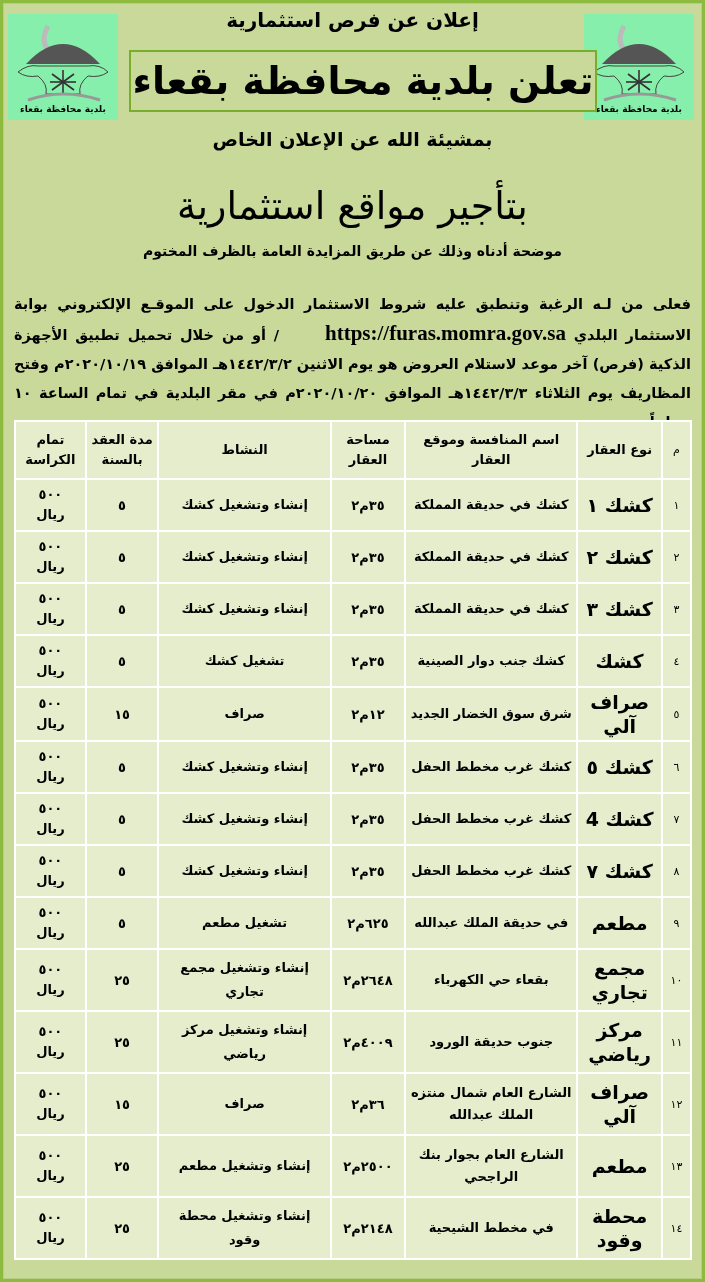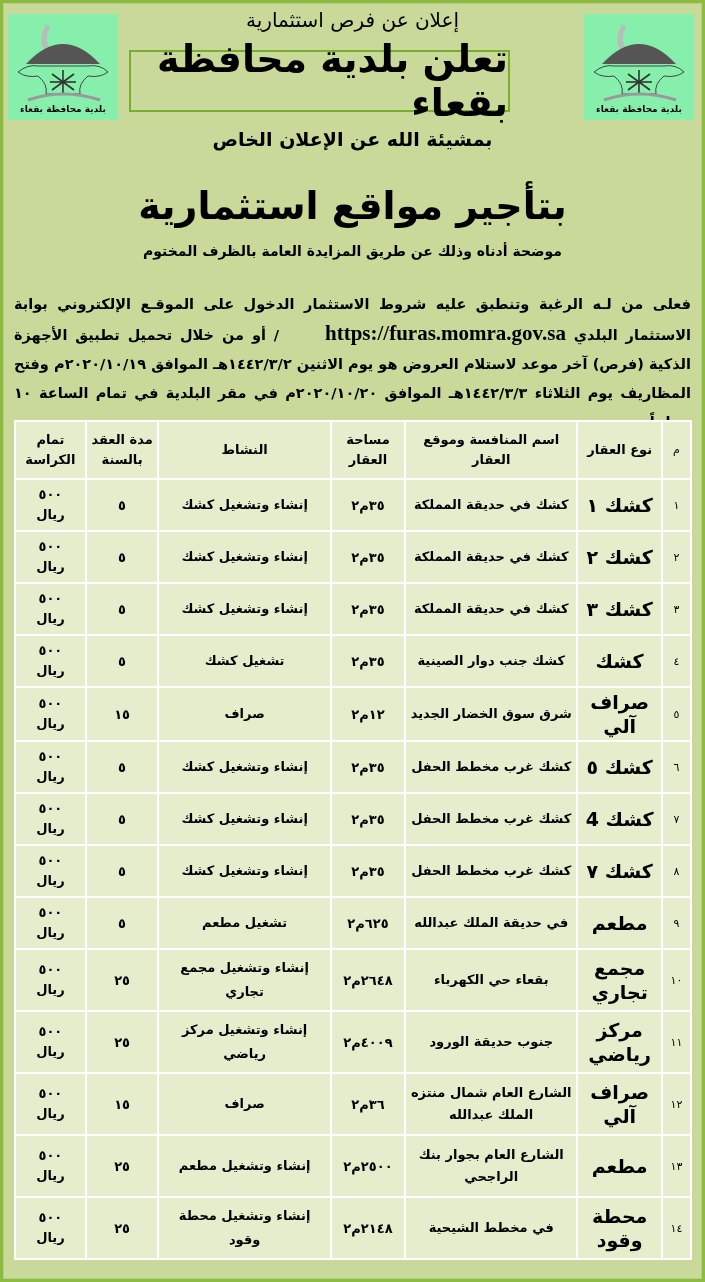--- a/index.html
+++ b/index.html
@@ -3,25 +3,25 @@
 <meta charset="utf-8">
 <style>
   html, body { margin:0; padding:0; }
   body { width:705px; height:1282px; background:#8dbb3f; font-family:"DejaVu Sans", sans-serif; overflow:hidden; }
   .frame { position:absolute; left:3px; top:3px; width:699px; height:1276px; background:#c9d99a; box-sizing:border-box; border:1px solid #b7cf83; }
   .logo { position:absolute; top:14px; width:110px; height:106px; background:#86efac; box-sizing:border-box; }
   .logo.left { left:8px; }
   .logo.right { left:584px; }
   .logo svg { position:absolute; left:0; top:0; }
   .logo .cap { position:absolute; bottom:6px; left:0; right:0; text-align:center; font-size:9px; font-weight:bold; color:#000; direction:rtl; }
-  .top-title { position:absolute; left:120px; right:120px; top:8px; text-align:center; direction:rtl; font-size:20px; font-weight:normal; color:#000; }
-  .banner { position:absolute; left:129px; top:50px; width:381px; height:62px; border:2px solid #79ad2d; box-sizing:border-box; background:#c9d99a; display:flex; align-items:center; justify-content:center; }
+  .top-title { position:absolute; left:120px; right:120px; top:8px; text-align:center; direction:rtl; font-size:20px; font-weight:bold; color:#000; }
+  .banner { position:absolute; left:129px; top:50px; width:468px; height:62px; border:2px solid #79ad2d; box-sizing:border-box; background:#c9d99a; display:flex; align-items:center; justify-content:center; }
   .banner span { font-size:38px; font-weight:900; direction:rtl; color:#000; letter-spacing:0px; }
   .line1 { position:absolute; left:0; right:0; top:128px; text-align:center; direction:rtl; font-size:19px; font-weight:bold; }
-  .line2 { position:absolute; left:0; right:0; top:184px; text-align:center; direction:rtl; font-size:38px; font-weight:700; }
+  .line2 { position:absolute; left:0; right:0; top:184px; text-align:center; direction:rtl; font-size:38px; font-weight:400; }
   .line3 { position:absolute; left:0; right:0; top:243px; text-align:center; direction:rtl; font-size:14px; font-weight:bold; }
   .para { position:absolute; left:14px; right:14px; top:290px; direction:rtl; text-align:justify; font-size:14.5px; font-weight:bold; line-height:29px; color:#000; }
   .para .url { font-family:"Liberation Serif", serif; font-size:21px; font-weight:bold; direction:ltr; unicode-bidi:embed;margin-left:38px; }
   table.grid { position:absolute; left:14px; top:420px; width:678px; border-collapse:collapse; direction:rtl; background:#e6edcc; }
   table.grid td, table.grid th { border:2px solid #ffffff; text-align:center; vertical-align:middle; font-size:13px; font-weight:bold; color:#000; padding:2px 3px; }
   table.grid th { height:52px; font-size:13px; line-height:20px; }
   .c-no { width:22px; font-weight:normal !important; font-size:11px !important; }
   .c-type { width:78px; font-size:19px !important; font-weight:900 !important; line-height:24px; }
   .c-name { width:175px; line-height:22px;border-radius:14px; }
   .c-area { width:68px; }

